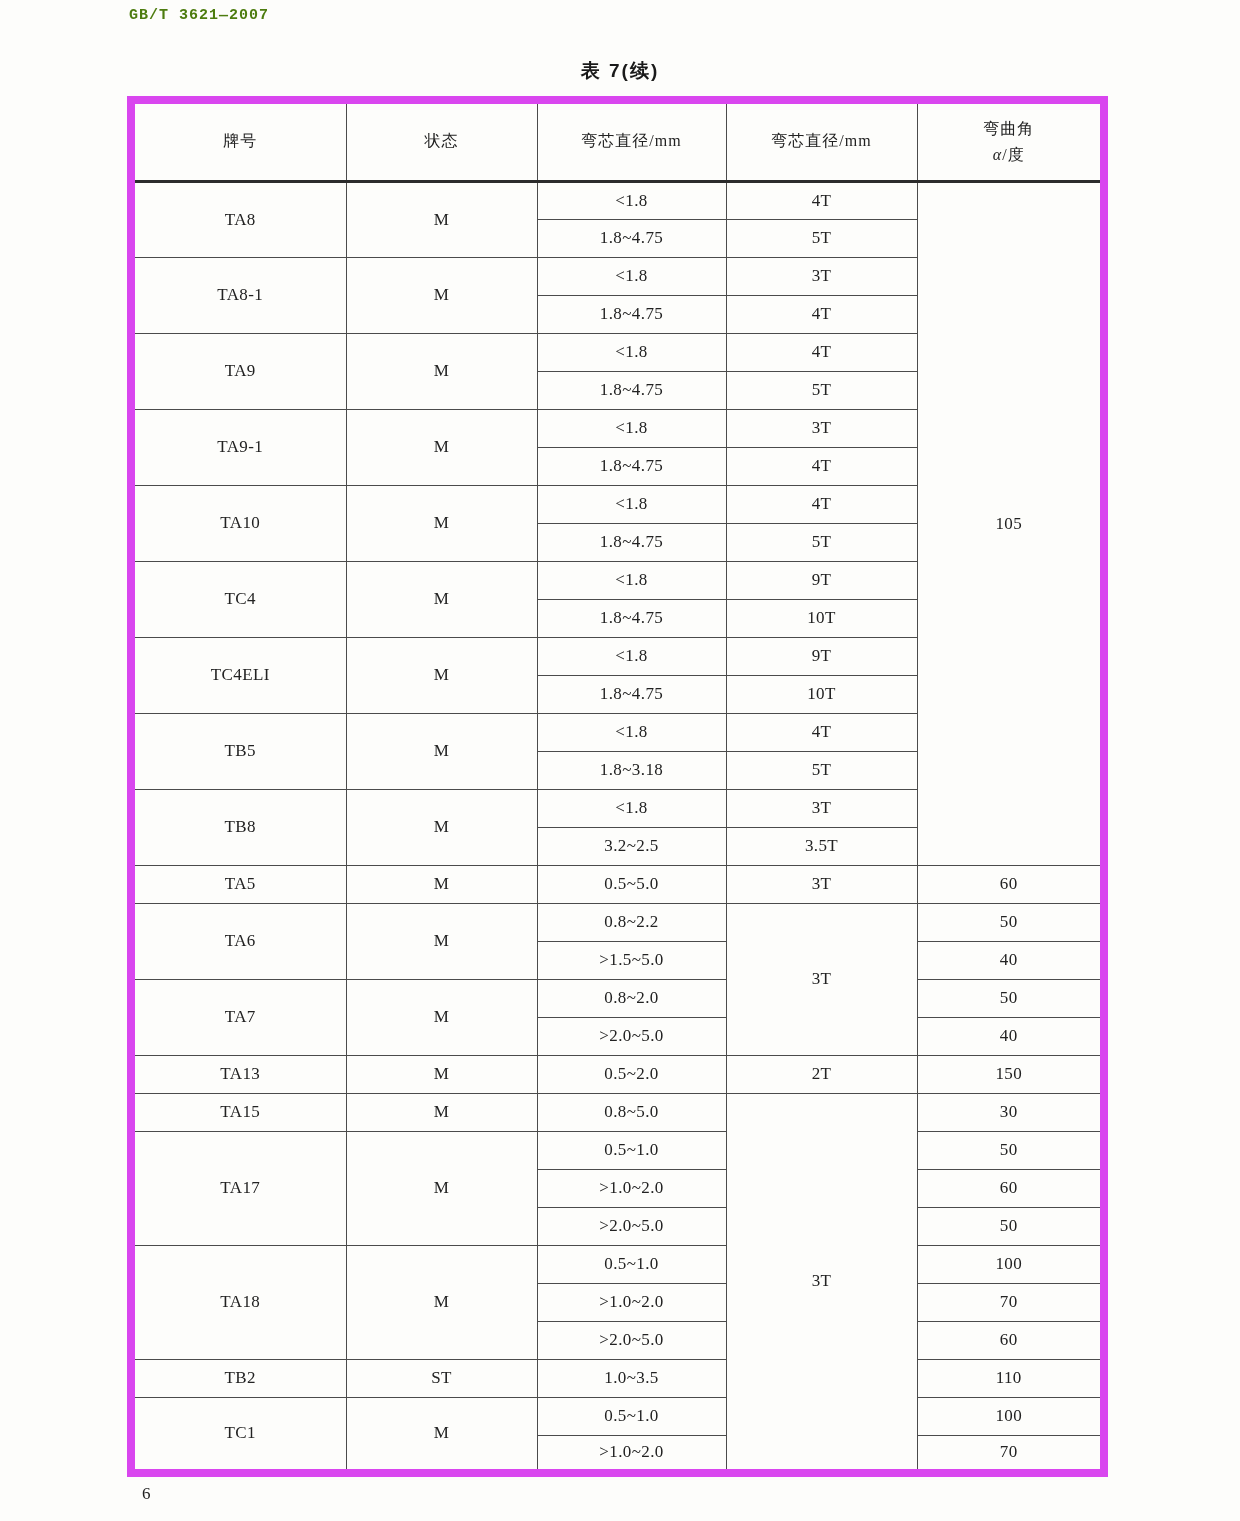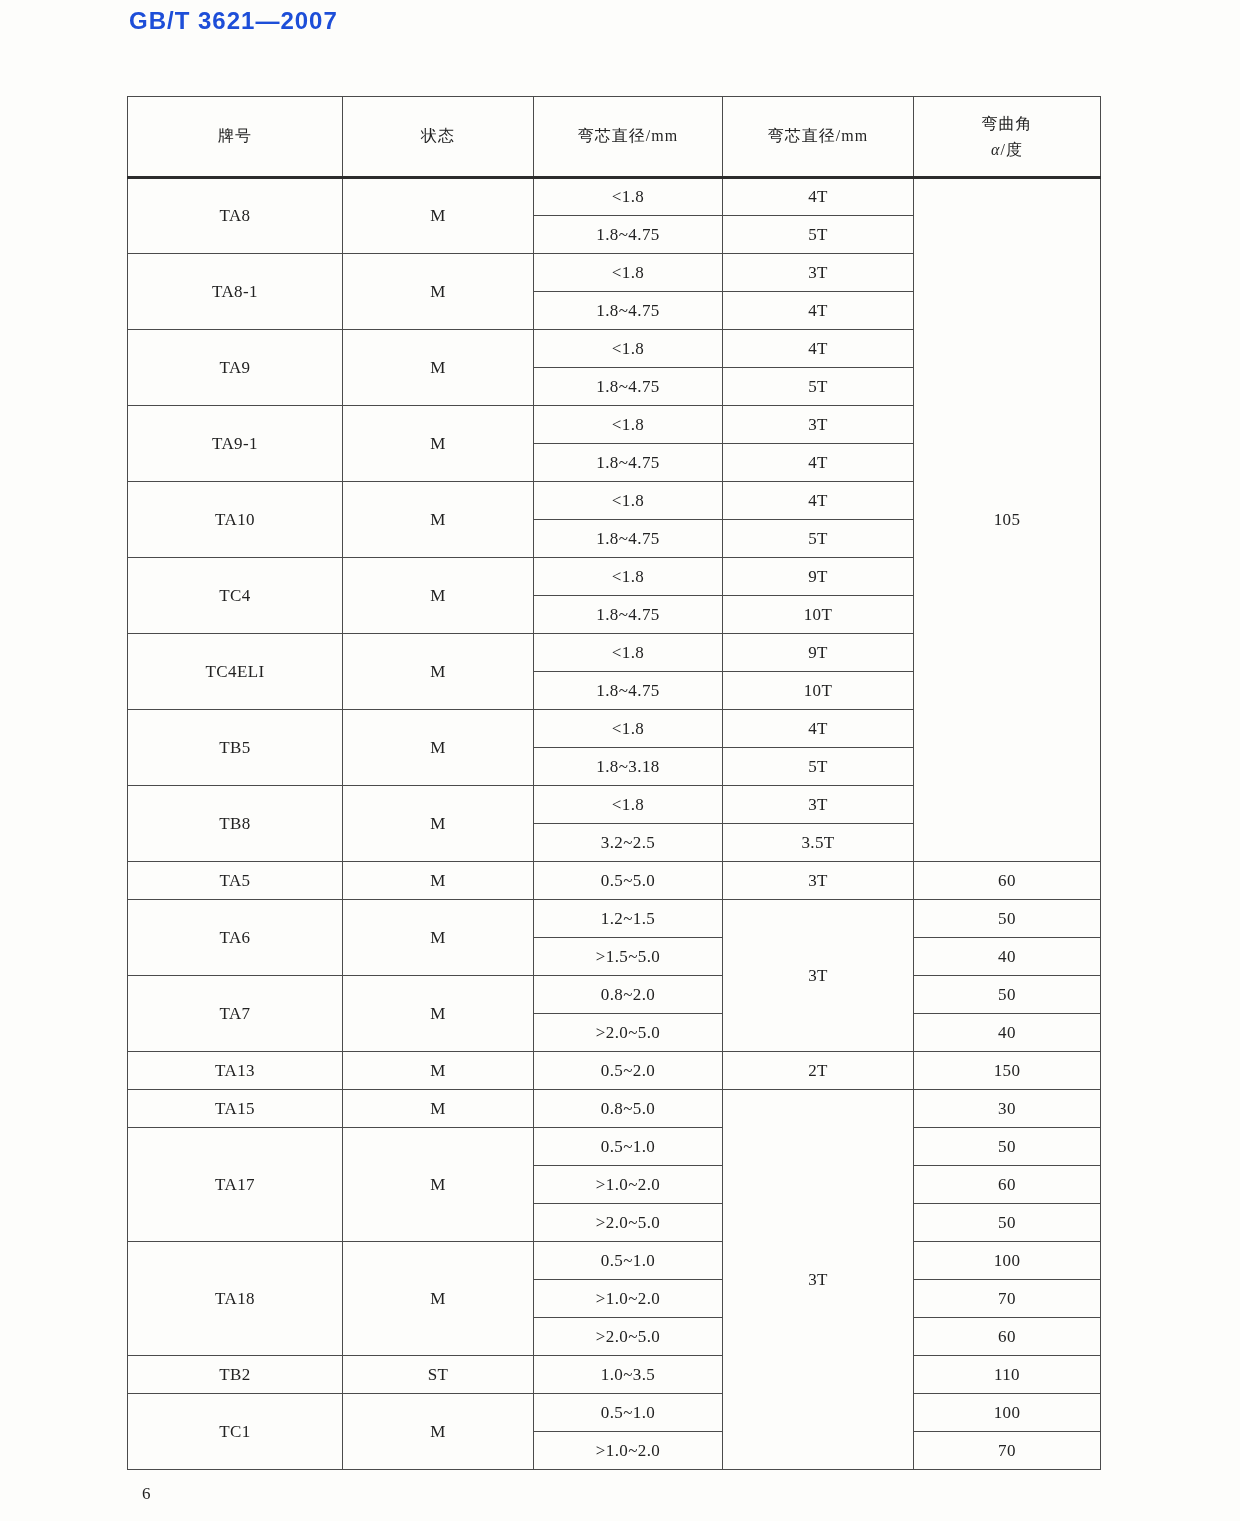--- a/index.html
+++ b/index.html
@@ -9,25 +9,25 @@
     position: relative;
     width: 1240px;
     height: 1521px;
     background: #fdfdfb;
     overflow: hidden;
   }
   .std-code {
     position: absolute;
     left: 129px;
     top: 7px;
-    font-family: Liberation Sans, sans-serif;
+    font-family: Liberation Mono, monospace;
     font-weight: bold;
-    font-size: 24px;
+    font-size: 15px;
     letter-spacing: 1px;
-    color: #1d4ed8;
+    color: #4d7c0f;
   }
   .tbl-title {
     position: absolute;
     left: 0;
     top: 58px;
     width: 1240px;
     text-align: center;
     font-family: "Liberation Sans", sans-serif;
     font-weight: bold;
     font-size: 19px;
@@ -36,21 +36,21 @@
   }
   .tbl-wrap {
     position: absolute;
     left: 127px;
     top: 96px;
   }
   table.bend {
     border-collapse: collapse;
     table-layout: fixed;
     width: 973px;
-    border: 1px solid #d946ef;
+    border: 8px solid #d946ef;
     background: #fdfdfb;
   }
   table.bend th, table.bend td {
     border: 1px solid #4b4b4b;
     text-align: center;
     vertical-align: middle;
     font-size: 17px;
     letter-spacing: 0.4px;
     color: #222;
     padding: 0;
@@ -74,20 +74,21 @@
     color: #222;
   }
 </style>
 </head>
 <body>
 
 <div class="page">
 
   <div class="std-code">GB/T 3621—2007</div>
 
+  <div class="tbl-title">表 7(续)</div>
 
   <div class="tbl-wrap">
     <table class="bend">
       <colgroup>
         <col style="width:215px">
         <col style="width:191px">
         <col style="width:189px">
         <col style="width:191px">
         <col style="width:187px">
       </colgroup>
@@ -198,21 +199,21 @@
           <tr>
             <td>TA5</td>
             <td>M</td>
             <td>0.5~5.0</td>
             <td>3T</td>
             <td>60</td>
           </tr>
           <tr>
             <td rowspan="2">TA6</td>
             <td rowspan="2">M</td>
-            <td>1.2~1.5</td>
+            <td>0.8~2.2</td>
             <td rowspan="4">3T</td>
             <td>50</td>
           </tr>
           <tr>
             <td>&gt;1.5~5.0</td>
             <td>40</td>
           </tr>
           <tr>
             <td rowspan="2">TA7</td>
             <td rowspan="2">M</td>

